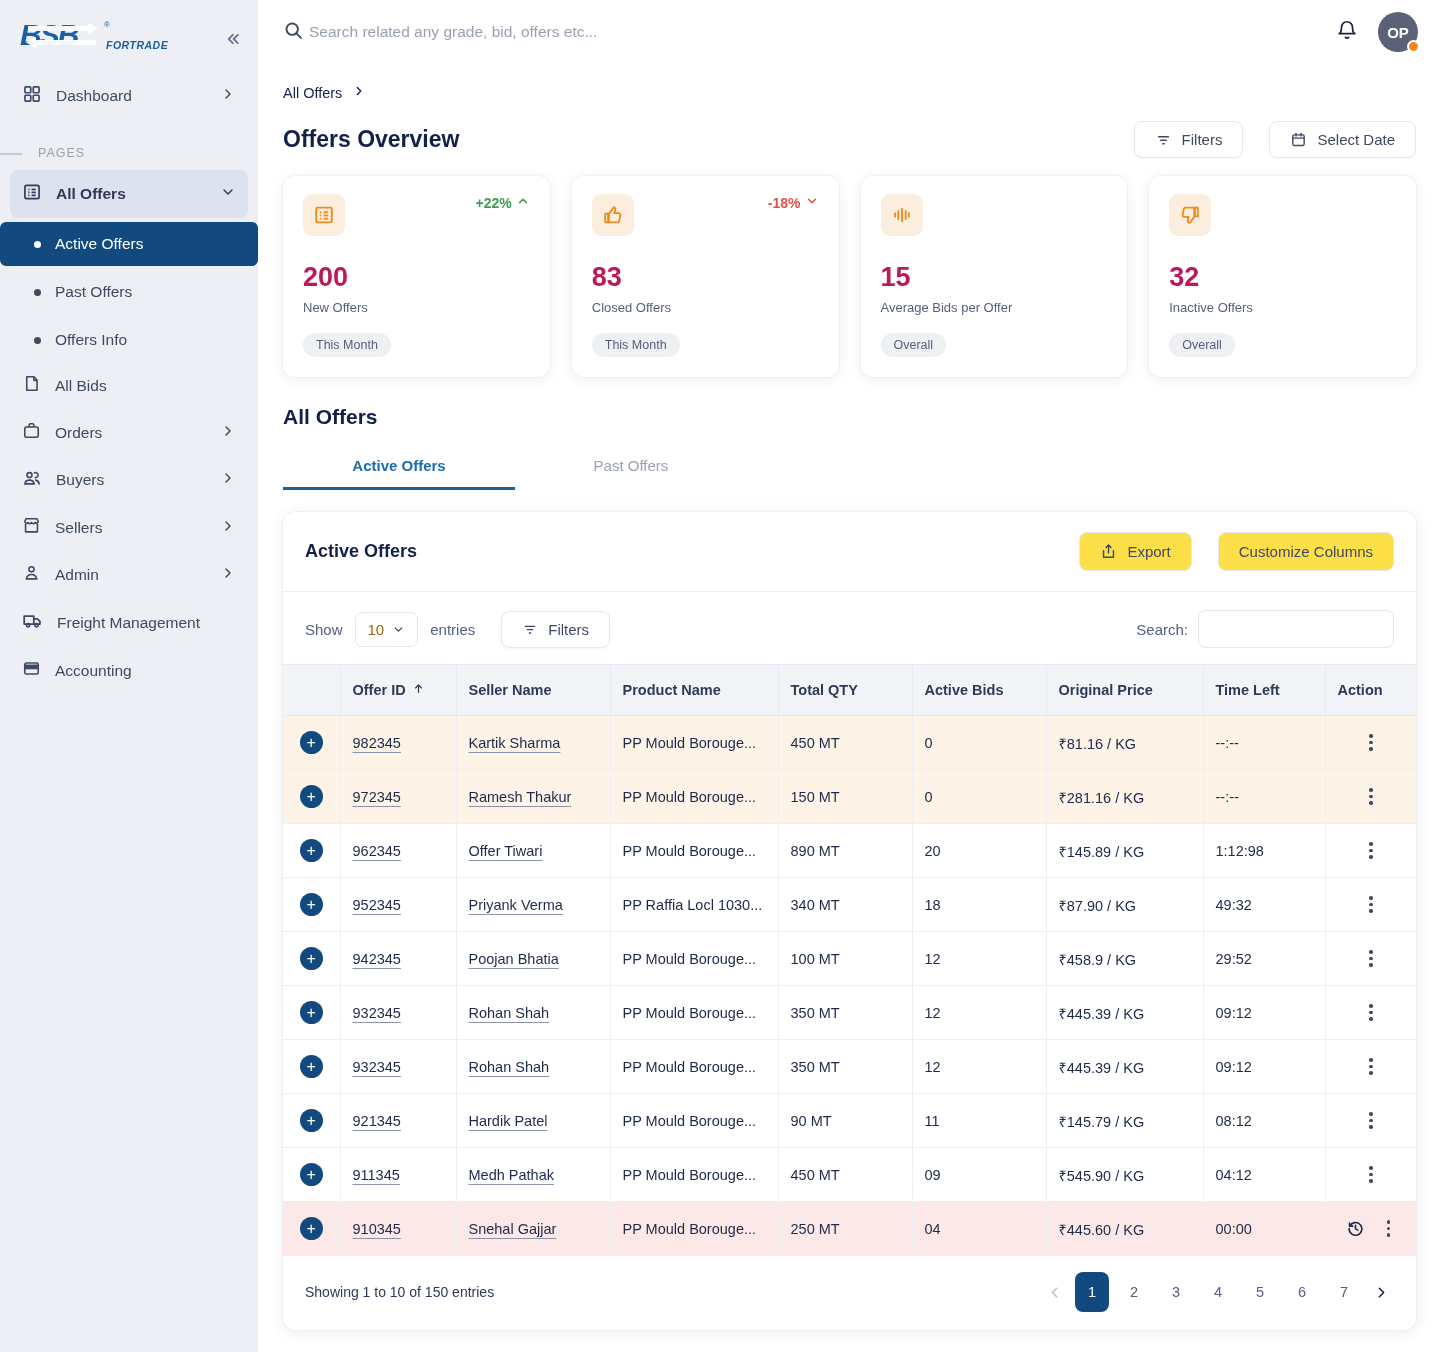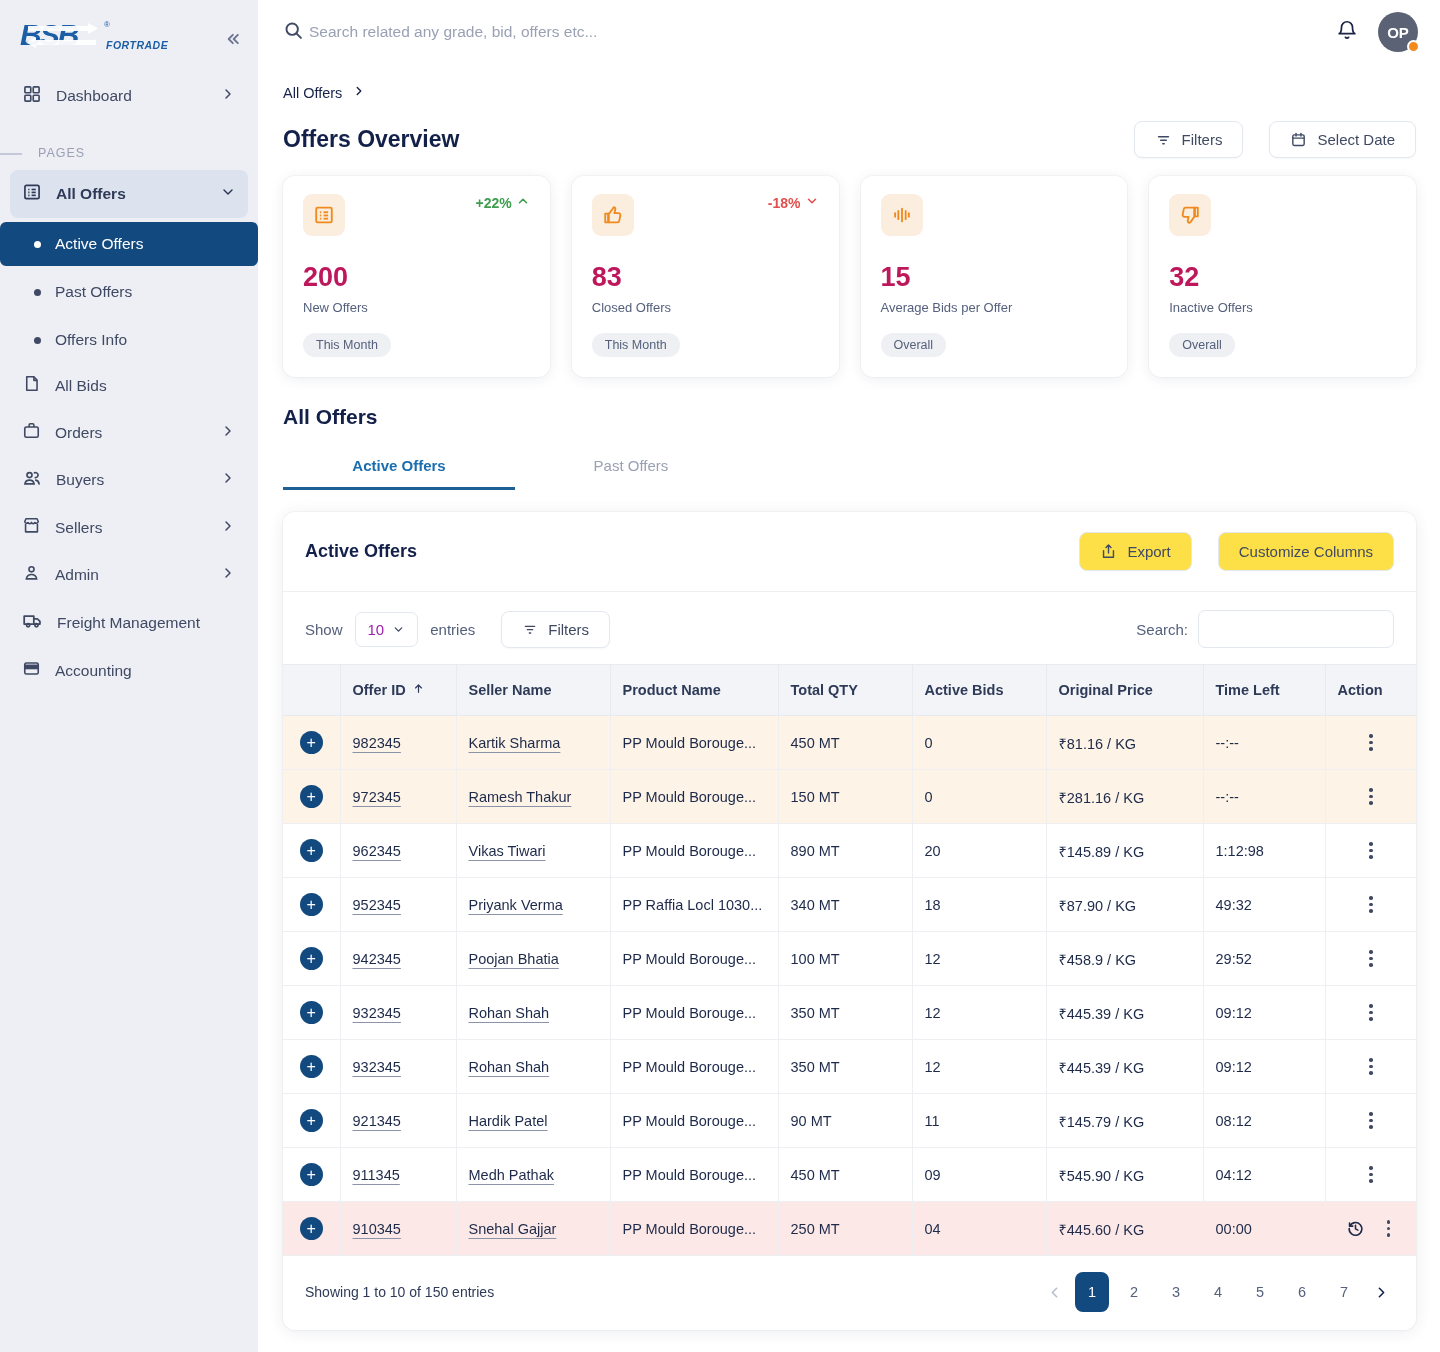--- a/index.html
+++ b/index.html
@@ -57,21 +57,21 @@
   .tab { width:232px; text-align:center; padding:10px 0 13px 0; font-size:15px; cursor:pointer; color:#9aa1b5; border-bottom:3px solid transparent; }
   .tab.active { color:#1a6dae; font-weight:600; border-bottom-color:#1e5f94; }
 
   
   .panel { margin-top:22px; background:#fff; border-radius:12px; box-shadow:0 2px 16px rgba(30,42,74,0.09), 0 0 0 1px rgba(30,42,74,0.03); }
   .panel-head { display:flex; align-items:center; justify-content:space-between; padding:20px 22px; border-bottom:1px solid #edeff3; }
   .panel-title { font-size:18px; font-weight:700; color:#13204a; }
   .panel-head-actions { display:flex; gap:26px; }
   .panel-btn { display:flex; align-items:center; gap:10px; border:1px solid #e3e7ee; background:#fde047; border-radius:8px; padding:10px 20px; font-size:15px; color:#3f4963; cursor:pointer; }
   .controls { display:flex; align-items:center; padding:18px 22px 16px 22px; gap:12px; }
-  .show-select { display:flex; align-items:center; gap:8px; border:1px solid #e3e7ee; border-radius:7px; padding:8px 12px; font-size:15px; color:#a21caf; cursor:pointer; }
+  .show-select { display:flex; align-items:center; gap:8px; border:1px solid #e3e7ee; border-radius:7px; padding:8px 12px; font-size:15px; color:#a16207; cursor:pointer; }
   .ctl-label { font-size:15px; color:#55607c; }
   .ctl-filters { margin-left:14px; }
   .search-right { margin-left:auto; display:flex; align-items:center; gap:10px; }
   .search-right input { width:196px; height:38px; border:1px solid #e3e7ee; border-radius:7px; outline:none; padding:0 10px; font-size:14px; color:#2e3a58; }
 
   
   table { border-collapse:collapse; width:100%; table-layout:fixed; }
   thead th { background:#f2f4f7; font-size:14.5px; font-weight:600; color:#2e3a58; text-align:left; padding:17px 12px; border:1px solid #e7eaf0; border-left:none; border-right:1px solid #e7eaf0; }
   thead th:first-child { border-left:none; }
   thead th:last-child { border-right:none; }
@@ -473,21 +473,21 @@
                       <i></i>
                       <i></i>
                       <i></i>
                     </span>
                   </span>
                 </td>
               </tr>
               <tr class="">
                 <td class="expander-cell"><button class="plus-btn">+</button></td>
                 <td><span class="cell-link">962345</span></td>
-                <td><span class="cell-link">Vikas Tiwari</span></td>
+                <td><span class="cell-link">Offer Tiwari</span></td>
                 <td><span>PP Mould Borouge...</span></td>
                 <td><span>890 MT</span></td>
                 <td><span>20</span></td>
                 <td><span>₹145.89 / KG</span></td>
                 <td><span>1:12:98</span></td>
                 <td class="action-cell">
                   <span class="action-inner">
                     <span class="kebab">
                       <i></i>
                       <i></i>

